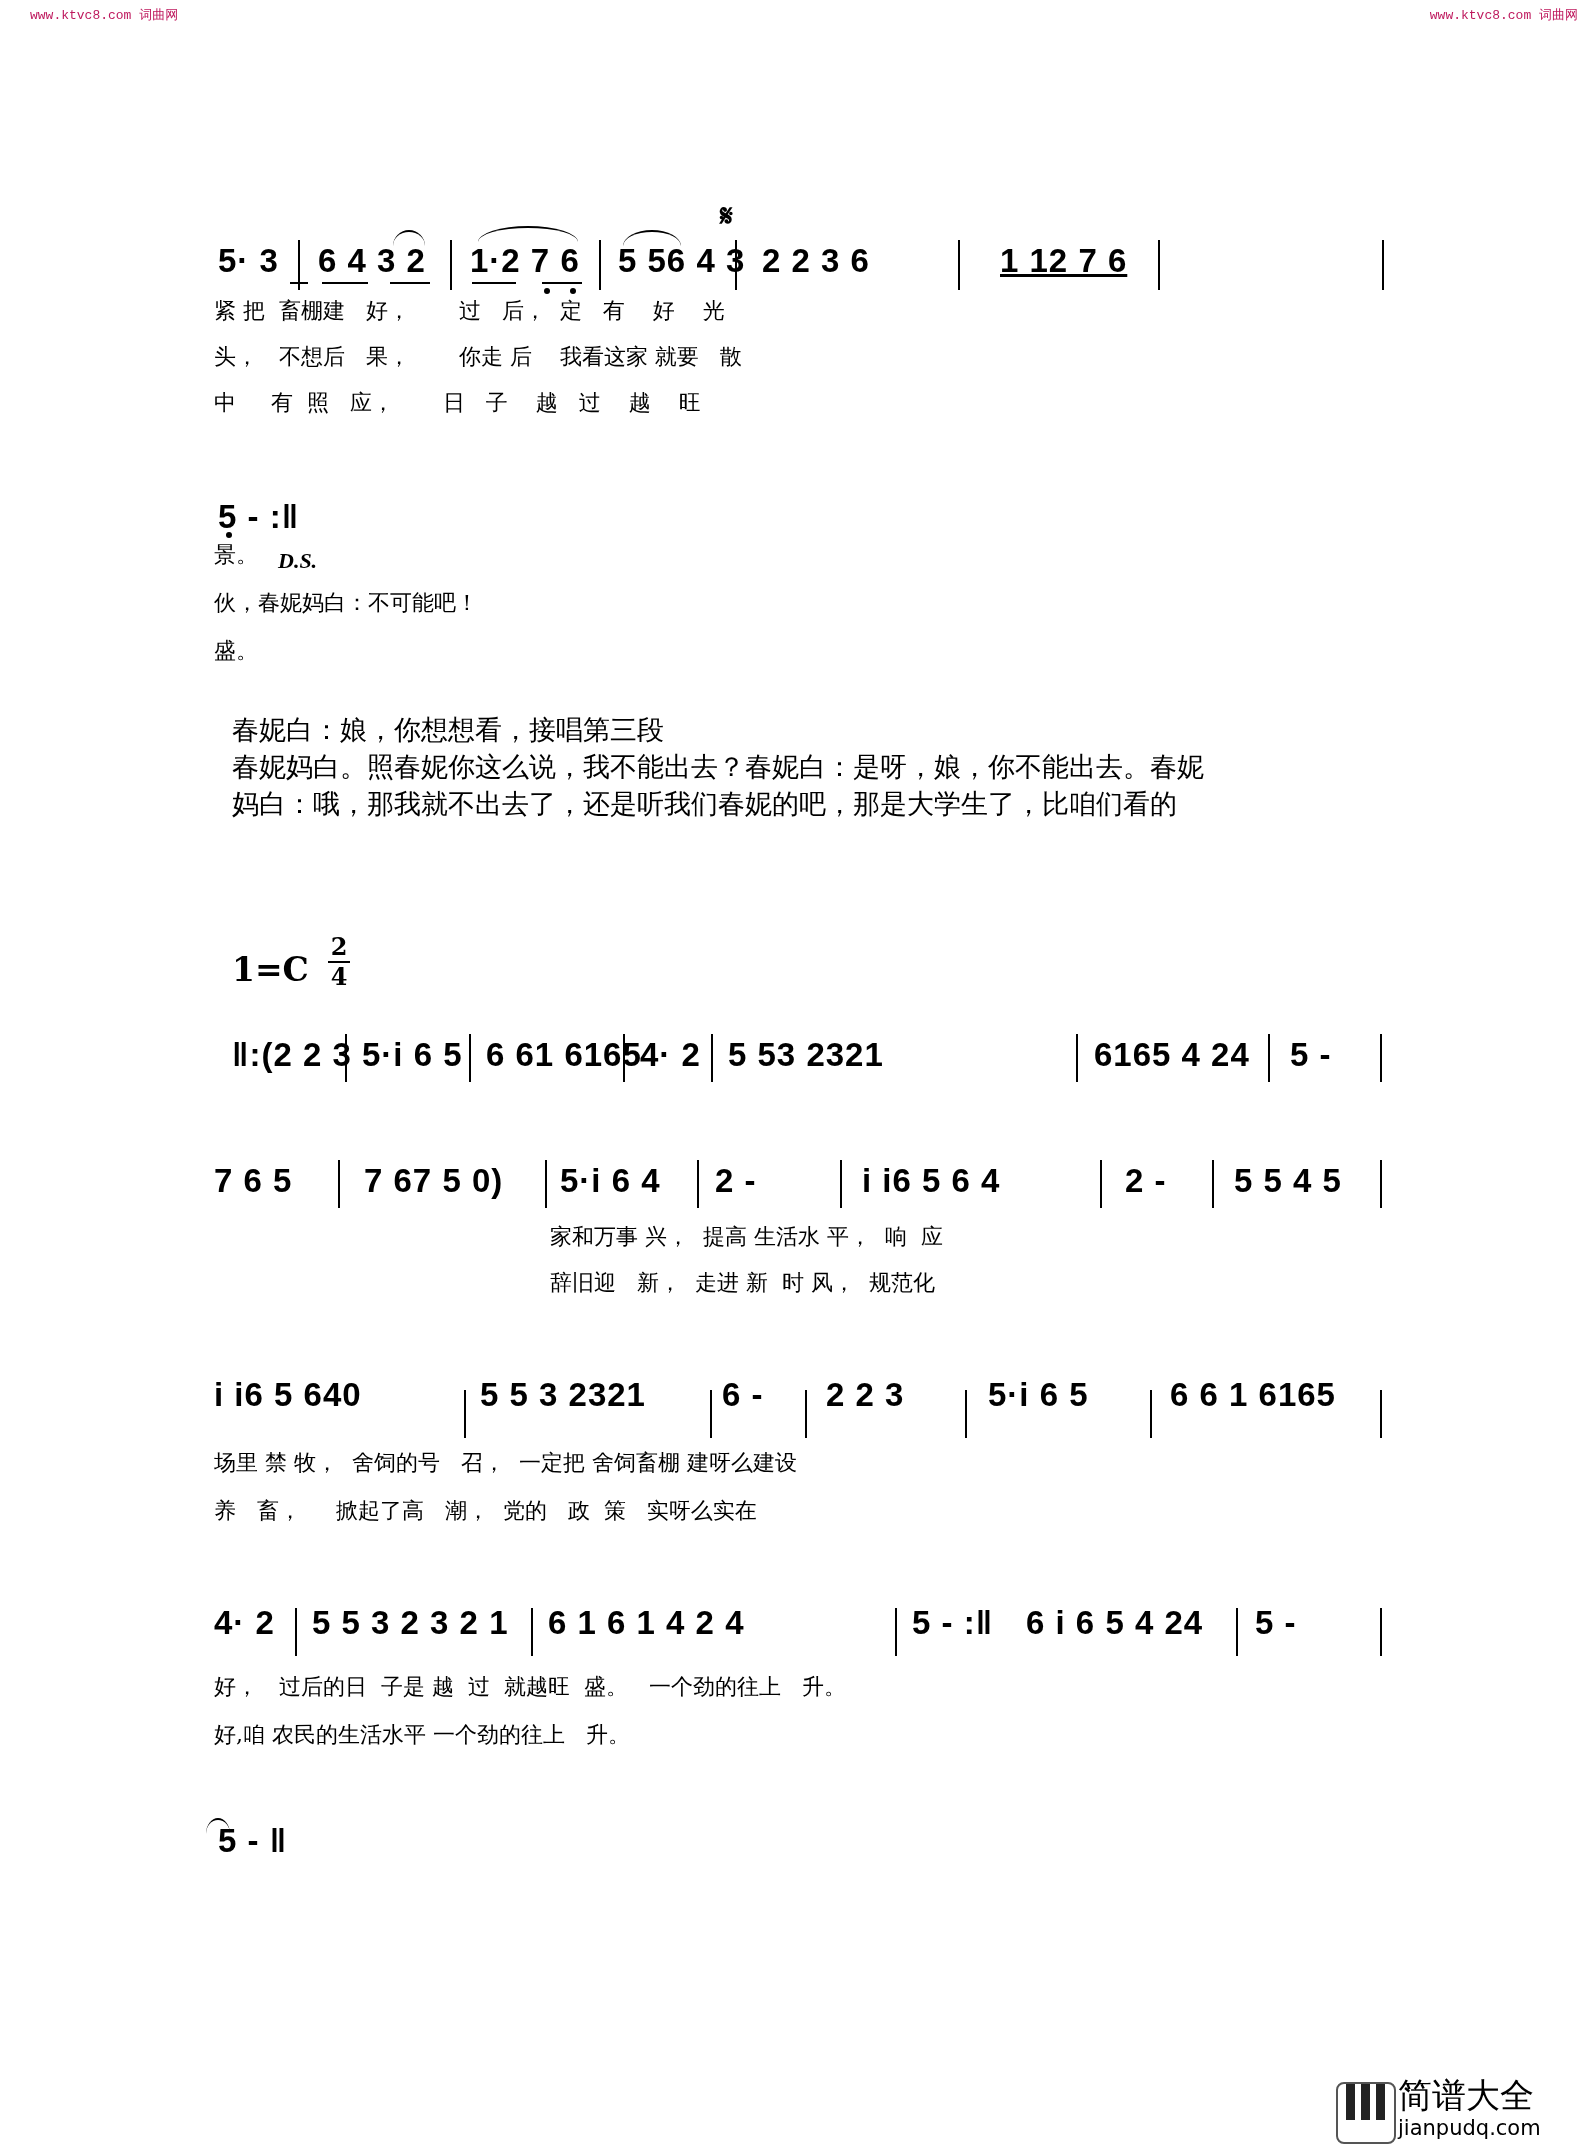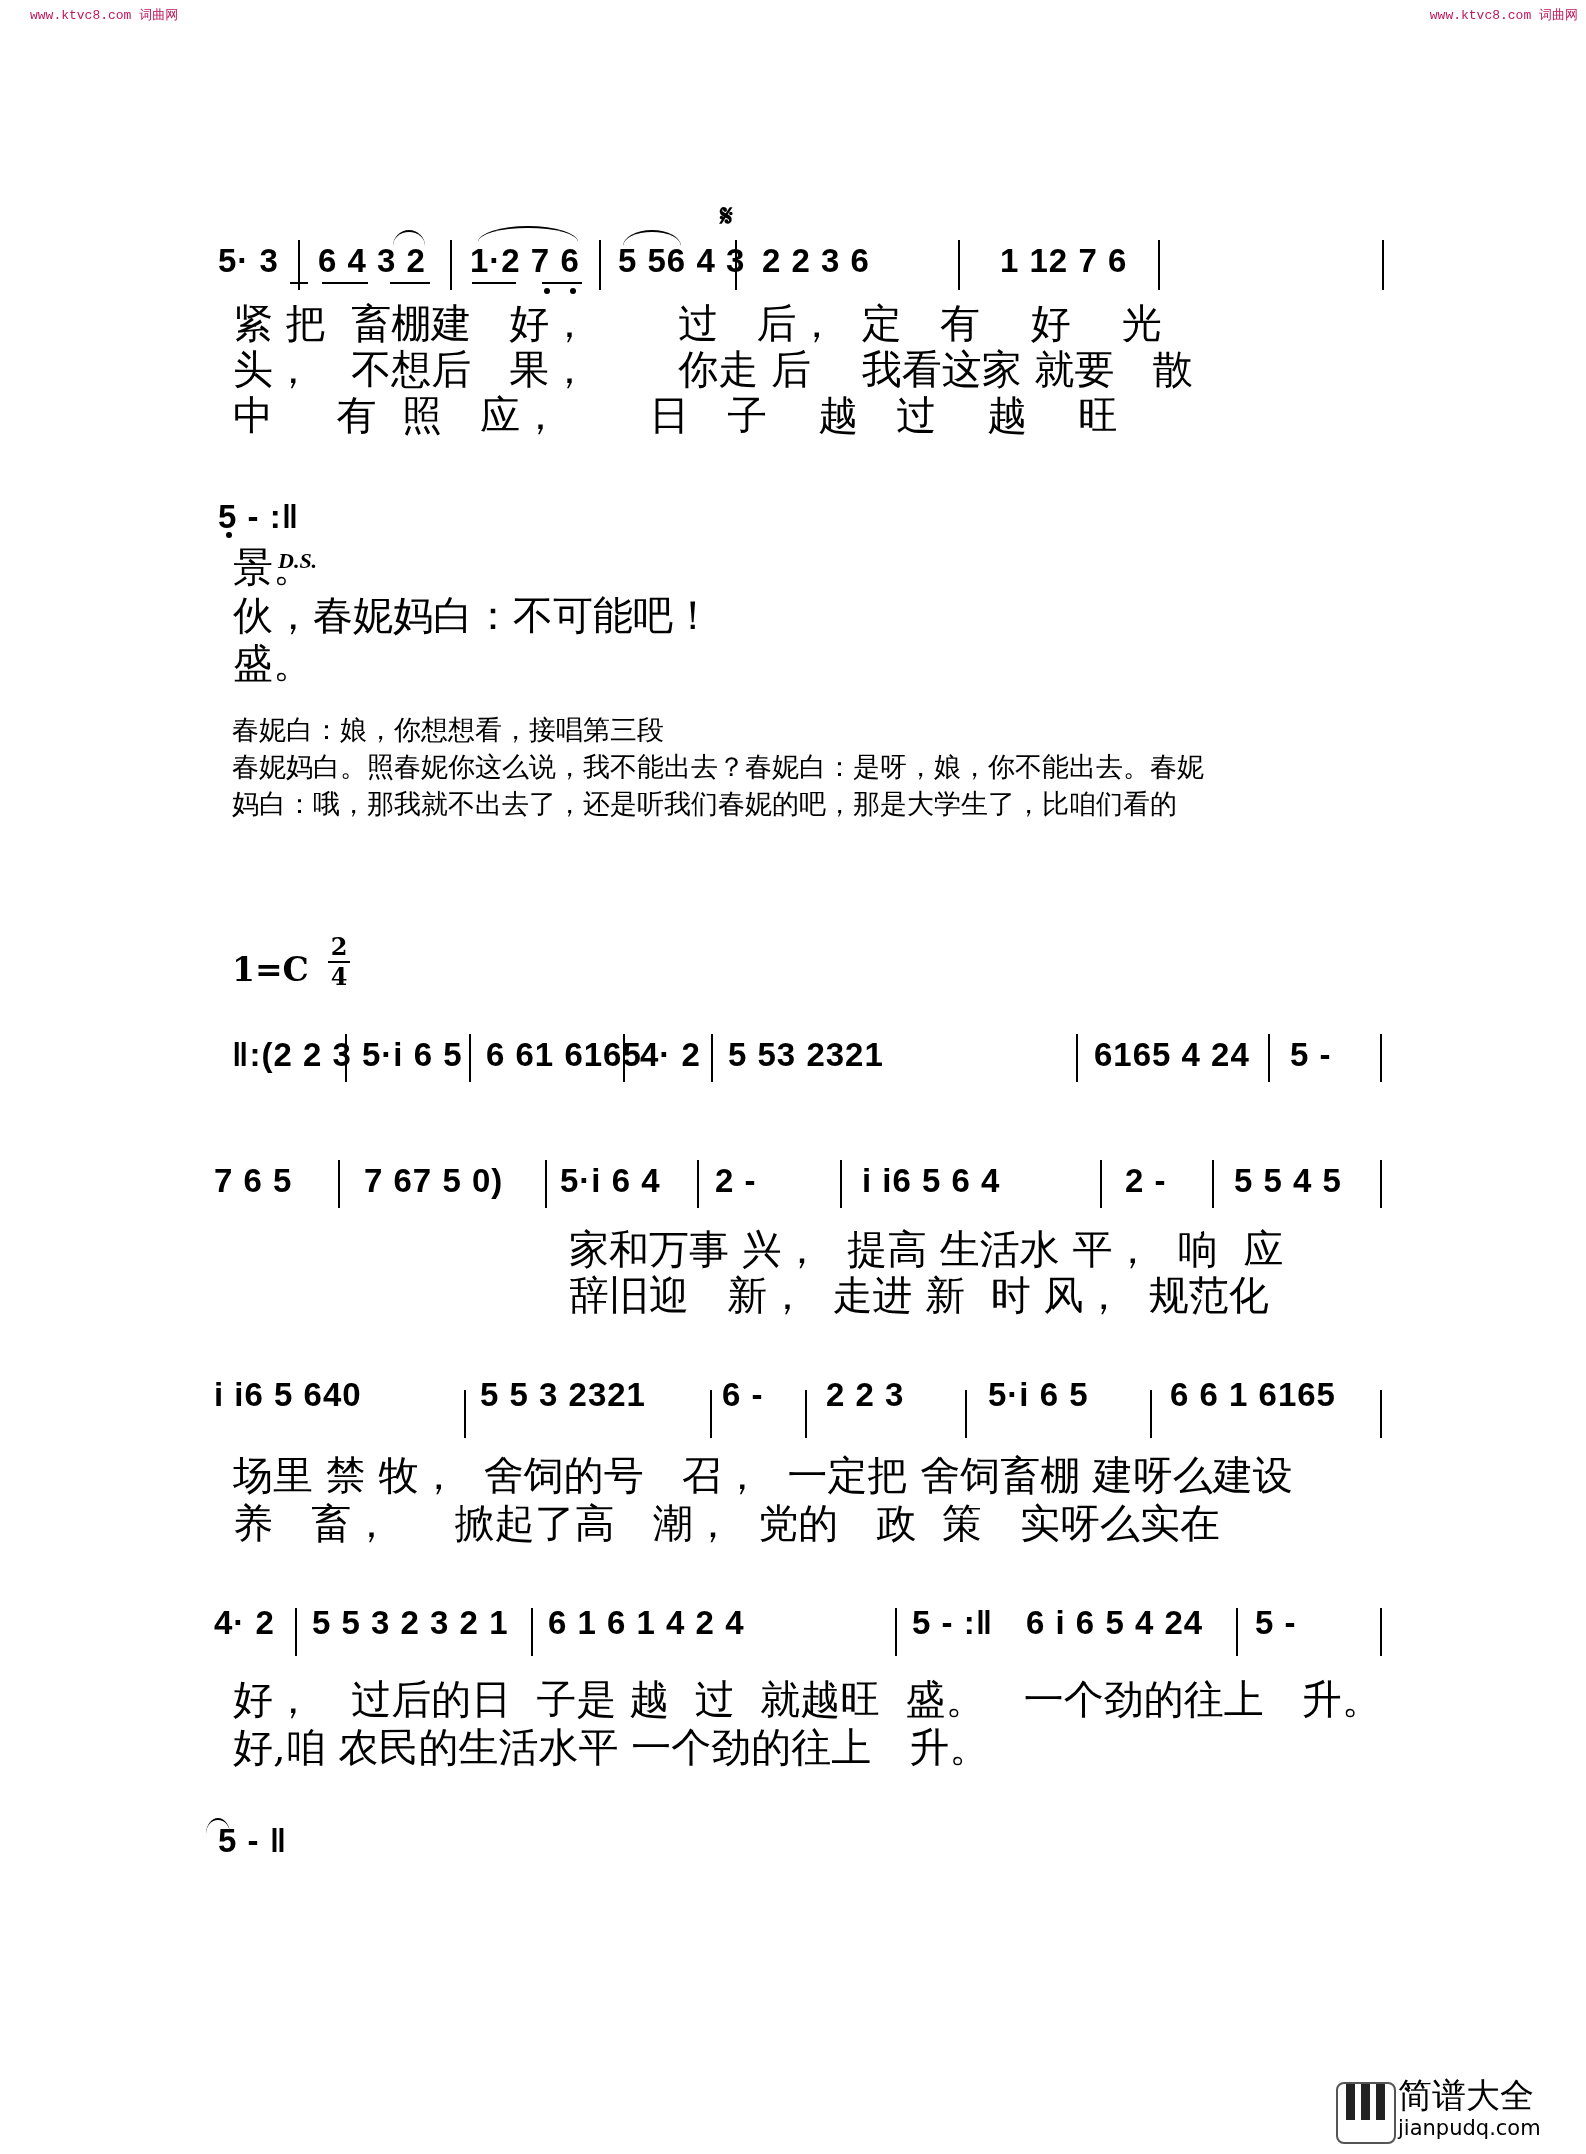--- a/index.html
+++ b/index.html
@@ -3,21 +3,21 @@
 <meta charset="utf-8">
 <style>
   html, body { margin:0; padding:0; background:#ffffff; }
   body { width:1586px; height:2154px; position:relative; overflow:hidden; color:#000;
          font-family: "DejaVu Sans", sans-serif; }
   .hdr { position:absolute; top:6px; font-family:"Liberation Mono", monospace; font-size:13px; color:#be185d; }
   .hdr.left { left:30px; }
   .hdr.right { right:8px; }
   .notes { position:absolute; font-family:"Liberation Sans", sans-serif; font-weight:bold; font-size:33px;
            letter-spacing:1px; white-space:pre; }
-  .lyric { position:absolute; font-family:"DejaVu Serif", serif; font-size:40px; white-space:pre; letter-spacing:0px;margin-left:19px; }
+  .lyric { position:absolute; font-family:"DejaVu Serif", serif; font-size:22px; white-space:pre; letter-spacing:0px; }
   .bar { position:absolute; width:2px; background:#000; }
   .ul { position:absolute; height:2px; background:#000; }
   .dot { position:absolute; width:6px; height:6px; border-radius:50%; background:#000; }
   .slur { position:absolute; border-top:2px solid #000; border-radius:50% 50% 0 0 / 100% 100% 0 0; height:14px; }
   .dialog { position:absolute; left:232px; width:1180px; font-family:Liberation Sans, sans-serif; font-size:27px; line-height:37px; }
   .dialog div { white-space:pre; }
   .key { position:absolute; left:232px; top:950px; font-family:"DejaVu Serif", serif; font-weight:bold; font-size:33px; }
   .frac { position:absolute; left:328px; top:935px; font-family:"DejaVu Serif", serif; font-weight:bold; font-size:24px; text-align:center; line-height:24px; }
   .frac .line { height:2px; background:#000; margin:2px 0; width:22px; }
   .segno { position:absolute; left:720px; top:198px; font-family:"DejaVu Serif", serif; font-size:30px; font-weight:bold; }
@@ -40,21 +40,21 @@
   <div class="notes" style="left:218px;top:242px;">5· 3</div>
   <div class="bar" style="left:298px;top:240px;height:50px;"></div>
   <div class="notes" style="left:318px;top:242px;">6 4 3 2</div>
   <div class="bar" style="left:450px;top:240px;height:50px;"></div>
   <div class="notes" style="left:470px;top:242px;">1·2 7 6</div>
   <div class="bar" style="left:599px;top:240px;height:50px;"></div>
   <div class="notes" style="left:618px;top:242px;">5 56 4 3</div>
   <div class="bar" style="left:735px;top:240px;height:50px;"></div>
   <div class="notes" style="left:762px;top:242px;">2 2 3 6</div>
   <div class="bar" style="left:958px;top:240px;height:50px;"></div>
-  <div class="notes" style="left:1000px;top:242px;">1 12 7 6</div>
+  <div class="notes" style="left:1000px;top:242px;text-decoration:underline;">1 12 7 6</div>
   <div class="bar" style="left:1158px;top:240px;height:50px;"></div>
   <div class="bar" style="left:1382px;top:240px;height:50px;"></div>
 
   <div class="ul" style="left:290px;top:282px;width:18px;"></div>
   <div class="ul" style="left:322px;top:282px;width:46px;"></div>
   <div class="ul" style="left:390px;top:282px;width:40px;"></div>
   <div class="ul" style="left:472px;top:282px;width:44px;"></div>
   <div class="ul" style="left:542px;top:282px;width:40px;"></div>
 
   <div class="slur" style="left:393px;top:230px;width:32px;"></div>

